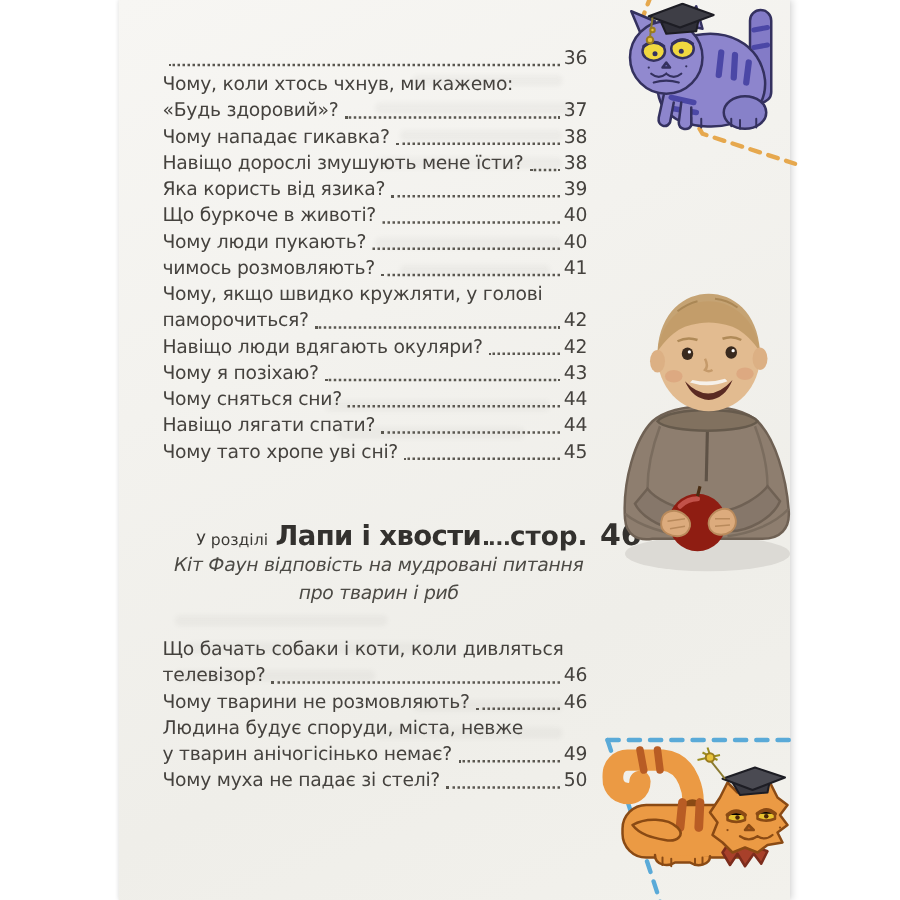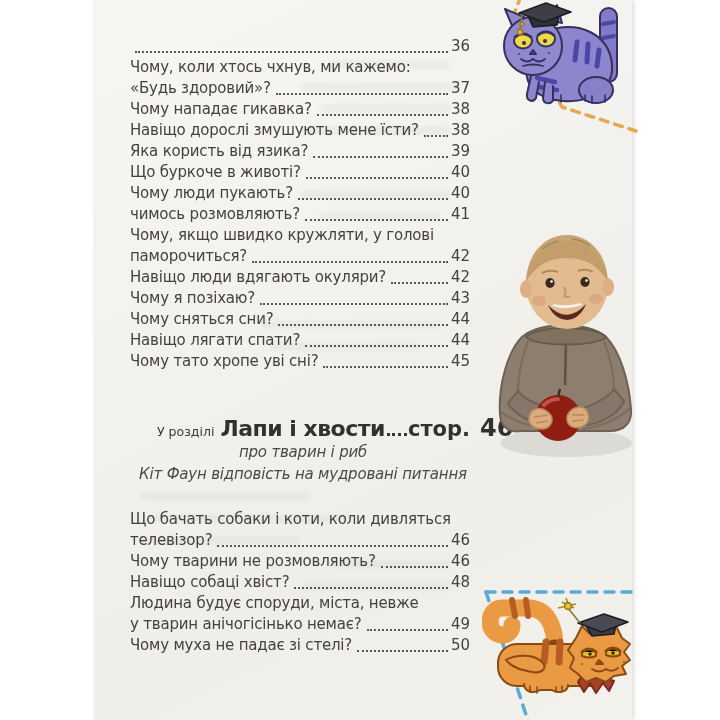--- a/index.html
+++ b/index.html
@@ -143,42 +143,37 @@
     </div>
 
   <div class="section-header">
     <span class="sh-prefix">У розділі</span>
     <span class="sh-title">Лапи і хвости</span>
     <span class="sh-dots"></span>
     <span class="sh-word">стор.</span>
     <span class="sh-num">46</span>
   </div>
   <div class="section-subtitle">
+    <div>Кіт Фаун відповість на мудровані питання</div>
     <div>про тварин і риб</div>
-    <div>Кіт Фаун відповість на мудровані питання</div>
   </div>
 
   <div class="toc-list second" id="list2">
       <div class="toc-row">
         <span class="toc-text">Що бачать собаки і коти, коли дивляться</span>
       </div>
       <div class="toc-row">
         <span class="toc-text">телевізор?</span>
         <span class="dots"></span>
         <span class="pnum">46</span>
       </div>
       <div class="toc-row">
         <span class="toc-text">Чому тварини не розмовляють?</span>
         <span class="dots"></span>
         <span class="pnum">46</span>
-      </div>
-      <div class="toc-row">
-        <span class="toc-text">Навіщо собаці хвіст?</span>
-        <span class="dots"></span>
-        <span class="pnum">48</span>
       </div>
       <div class="toc-row">
         <span class="toc-text">Людина будує споруди, міста, невже</span>
       </div>
       <div class="toc-row">
         <span class="toc-text">у тварин анічогісінько немає?</span>
         <span class="dots"></span>
         <span class="pnum">49</span>
       </div>
       <div class="toc-row">

